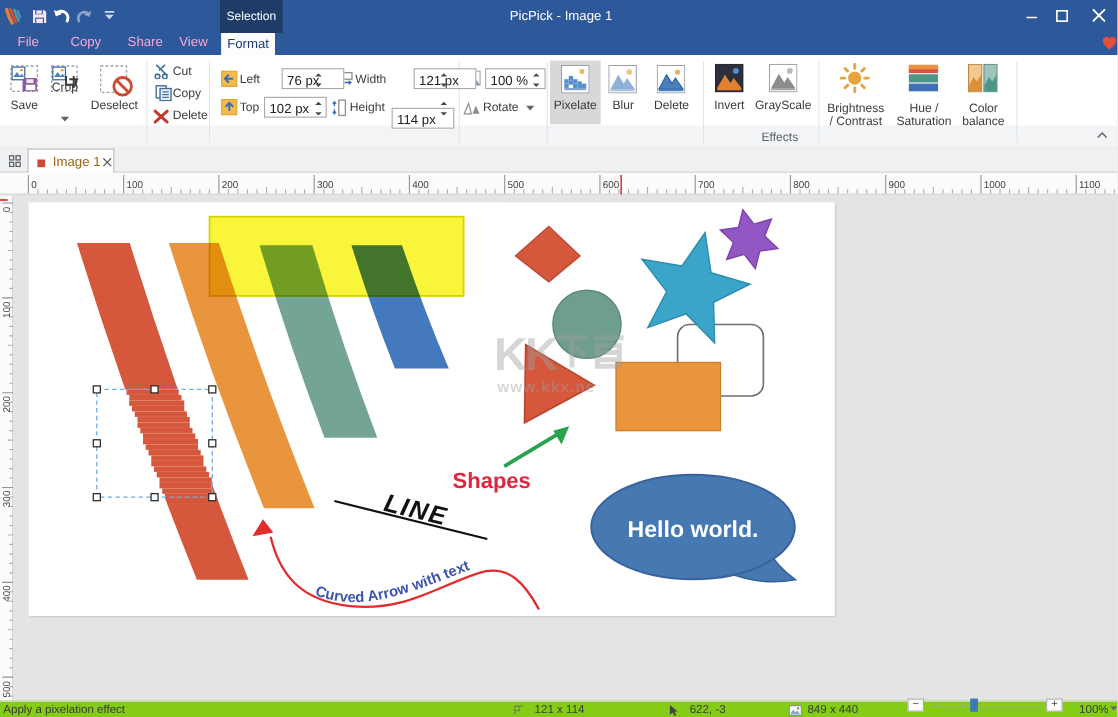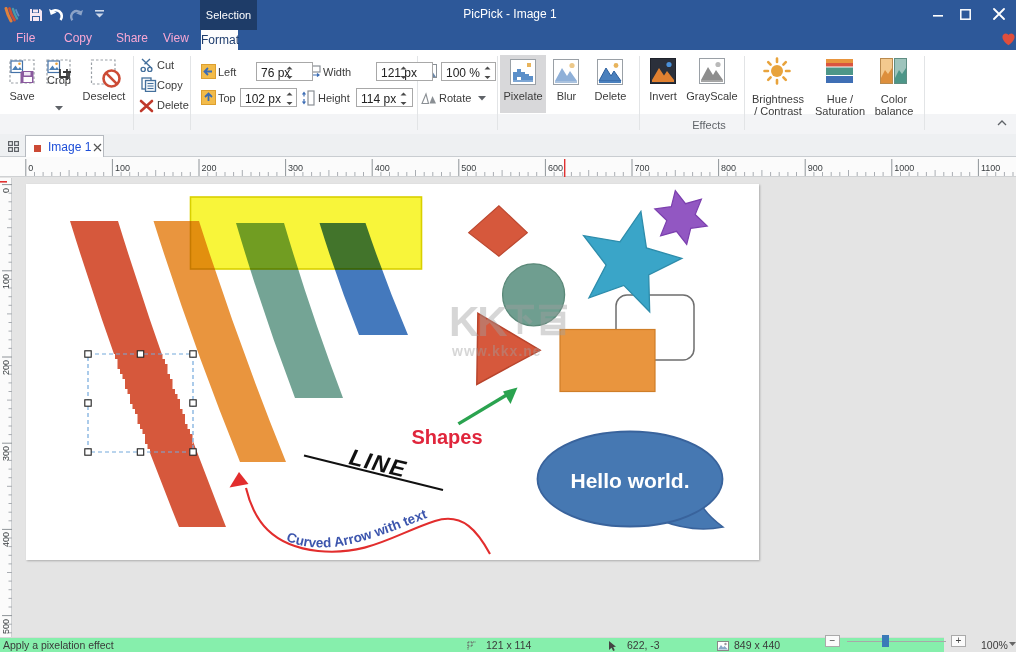--- a/index.html
+++ b/index.html
@@ -1,32 +1,32 @@
 <!DOCTYPE html>
 <html><head><meta charset="utf-8"><style>
 *{margin:0;padding:0;box-sizing:border-box}
 html,body{width:1016px;height:652px;overflow:hidden;font-family:"Liberation Sans",sans-serif;background:#e4e4e4}
 .abs{position:absolute}
 #app{position:relative;width:1016px;height:652px}
 #titlebar{position:absolute;left:0;top:0;width:1016px;height:50px;background:#2d5899}
 #seltab{position:absolute;left:200px;top:0;width:57px;height:30px;background:#1e3c68;color:#fff;font-size:11px;text-align:center;line-height:31px}
 #wtitle{position:absolute;left:410px;top:0;width:200px;height:29px;color:#fff;font-size:12px;text-align:center;line-height:29px}
 .menu{position:absolute;top:31px;height:19px;color:#f9a8d4;font-size:12px}
-#fmttab{position:absolute;left:201px;top:30px;width:37px;height:20px;background:#fcfcfd;color:#1e3c6d;font-size:12px;line-height:21px}
+#fmttab{position:absolute;left:201px;top:30px;width:49px;height:20px;background:#fcfcfd;color:#1e3c6d;font-size:12px;text-align:center;line-height:21px}
 #ribbon{position:absolute;left:0;top:50px;width:1016px;height:84px;background:#fff;border-bottom:1px solid #d0d2d4}
 .vsep{position:absolute;top:6px;height:74px;width:1px;background:#e2e4e6}
 .rlabel{position:absolute;font-size:11px;color:#3b3b3b;text-align:center;white-space:nowrap}
 .sbox{position:absolute;width:57px;height:19px;border:1px solid #a8a8a8;background:#fff;font-size:12px;color:#222;padding:2.5px 0 0 4px}
 #tabbar{position:absolute;left:0;top:134px;width:1016px;height:23px;background:#eef0f2;border-bottom:1px solid #c9cdd1}
 #doctab{position:absolute;left:25px;top:135px;width:79px;height:23px;background:#fff;border:1px solid #b6bac0;border-bottom:none}
 #hruler{position:absolute;left:0;top:157px;width:1016px;height:20px;background:#fbfbfb;border-bottom:1px solid #cfd1d3}
 #mainarea{position:absolute;left:0;top:178px;width:1016px;height:459px;background:#e4e4e4}
 #vruler{position:absolute;left:0;top:178px;width:12px;height:459px;background:#fbfbfb;border-right:1px solid #cfd1d3}
 #canvas{position:absolute;left:26px;top:184px;width:733px;height:376px;background:#fff;box-shadow:1px 1px 2px rgba(0,0,0,.25)}
-#statusbar{position:absolute;left:0;top:637px;width:944px;height:15px;background:#86efac;border-top:1px solid #d9d9d9;font-size:10.5px;color:#3a3a3a}
+#statusbar{position:absolute;left:0;top:637px;width:1016px;height:15px;background:#84cc16;border-top:1px solid #d9d9d9;font-size:10.5px;color:#3a3a3a}
 .st{position:absolute;top:1px;white-space:nowrap}
 </style></head><body>
 <div id="app">
 <div id="mainarea"></div>
 <div id="titlebar">
 <svg class="abs" style="left:4px;top:7px" width="16" height="16" viewBox="0 0 16 16">
         <g stroke-linecap="round" fill="none">
           <path d="M2,1.5 Q3.5,8 7,14" stroke="#e0823c" stroke-width="3"></path>
           <path d="M5.5,1.5 Q7,7.5 10.5,13" stroke="#cc4f35" stroke-width="2.8"></path>
           <path d="M9,2 Q10.5,7 13,11.5" stroke="#4a9aa8" stroke-width="2.4"></path>
@@ -149,21 +149,21 @@
         <rect x="1" y="1" width="7" height="6.5" fill="#c9d6e8"></rect>
         <path d="M1,13 L6,7 9,10.5 11,8.5 14,13 Z" fill="#6b87a8"></path>
       </svg>
 <svg class="abs" style="left:421px;top:42px" width="16" height="13" viewBox="0 0 16 13">
         <path d="M1,11.5 L5,2 L7.5,11.5 Z" fill="none" stroke="#8a8f94" stroke-width="1.1"></path>
         <path d="M8.5,11.5 L11.5,4 L15,11.5 Z" fill="#8a8f94"></path>
       </svg>
 <div class="sbox" style="left:256px;top:12px">76 px</div>
 <div class="sbox" style="left:240px;top:38px">102 px</div>
 <div class="sbox" style="left:376px;top:12px">121 px</div>
-<div class="sbox" style="left:356px;top:38px">114 px</div>
+<div class="sbox" style="left:356px;top:48px">114 px</div>
 <div class="sbox" style="left:441px;top:12px;width:55px">100 %</div>
 <svg class="abs" style="left:478px;top:46px" width="8" height="5" viewBox="0 0 8 5">
         <path d="M0,0 h8 l-4,4.5 z" fill="#5f6368"></path>
       </svg>
 <svg class="abs" style="left:286px;top:16px" width="7" height="14">
         <path d="M3.5,0.5 L6.5,3.5 H0.5 Z" fill="#4a4a4a"></path>
         <path d="M3.5,13 L0.5,10 H6.5 Z" fill="#4a4a4a"></path>
       </svg>
 <svg class="abs" style="left:286px;top:42px" width="7" height="14">
         <path d="M3.5,0.5 L6.5,3.5 H0.5 Z" fill="#4a4a4a"></path>
@@ -264,21 +264,21 @@
         <g fill="none" stroke="#5f6368" stroke-width="1.2">
           <rect x="0.6" y="0.6" width="3.8" height="3.8"></rect>
           <rect x="6.6" y="0.6" width="3.8" height="3.8"></rect>
           <rect x="0.6" y="6.6" width="3.8" height="3.8"></rect>
           <rect x="6.6" y="6.6" width="3.8" height="3.8"></rect>
         </g>
       </svg>
 </div>
 <div id="doctab">
 <div class="abs" style="left:8px;top:9px;width:7px;height:7px;background:#cc4a35"></div>
-<div class="abs" style="left:22px;top:4px;font-size:12px;color:#1d4ed8">Image 1</div>
+<div class="abs" style="left:22px;top:4px;font-size:12px;color:#a16207">Image 1</div>
 <svg class="abs" style="left:67px;top:7px" width="9" height="9" viewBox="0 0 9 9">
         <path d="M1,1 L8,8 M8,1 L1,8" stroke="#555" stroke-width="1.2"></path>
       </svg>
 </div>
 <div id="hruler">
       <svg width="1016" height="20" style="position:absolute;left:0;top:0">
 <path d="M34.5,15 V19 M43.1,15 V19 M51.8,15 V19 M60.4,15 V19 M69.1,13 V19 M77.8,15 V19 M86.4,15 V19 M95.1,15 V19 M103.7,15 V19 M121.1,15 V19 M129.7,15 V19 M138.4,15 V19 M147.0,15 V19 M155.7,13 V19 M164.4,15 V19 M173.0,15 V19 M181.7,15 V19 M190.3,15 V19 M207.7,15 V19 M216.3,15 V19 M225.0,15 V19 M233.6,15 V19 M242.3,13 V19 M251.0,15 V19 M259.6,15 V19 M268.3,15 V19 M276.9,15 V19 M294.3,15 V19 M302.9,15 V19 M311.6,15 V19 M320.2,15 V19 M328.9,13 V19 M337.6,15 V19 M346.2,15 V19 M354.9,15 V19 M363.5,15 V19 M380.9,15 V19 M389.5,15 V19 M398.2,15 V19 M406.8,15 V19 M415.5,13 V19 M424.2,15 V19 M432.8,15 V19 M441.5,15 V19 M450.1,15 V19 M467.5,15 V19 M476.1,15 V19 M484.8,15 V19 M493.4,15 V19 M502.1,13 V19 M510.8,15 V19 M519.4,15 V19 M528.1,15 V19 M536.7,15 V19 M554.1,15 V19 M562.7,15 V19 M571.4,15 V19 M580.0,15 V19 M588.7,13 V19 M597.4,15 V19 M606.0,15 V19 M614.7,15 V19 M623.3,15 V19 M640.7,15 V19 M649.3,15 V19 M658.0,15 V19 M666.6,15 V19 M675.3,13 V19 M684.0,15 V19 M692.6,15 V19 M701.3,15 V19 M709.9,15 V19 M727.3,15 V19 M735.9,15 V19 M744.6,15 V19 M753.2,15 V19 M761.9,13 V19 M770.6,15 V19 M779.2,15 V19 M787.9,15 V19 M796.5,15 V19 M813.9,15 V19 M822.5,15 V19 M831.2,15 V19 M839.8,15 V19 M848.5,13 V19 M857.2,15 V19 M865.8,15 V19 M874.5,15 V19 M883.1,15 V19 M900.5,15 V19 M909.1,15 V19 M917.8,15 V19 M926.4,15 V19 M935.1,13 V19 M943.8,15 V19 M952.4,15 V19 M961.1,15 V19 M969.7,15 V19 M987.1,15 V19 M995.7,15 V19 M1004.4,15 V19 M1013.0,15 V19" stroke="#a9adb2" stroke-width="1"></path>
 <path d="M25.8,2 V19 M112.4,2 V19 M199.0,2 V19 M285.6,2 V19 M372.2,2 V19 M458.8,2 V19 M545.4,2 V19 M632.0,2 V19 M718.6,2 V19 M805.2,2 V19 M891.8,2 V19 M978.4,2 V19" stroke="#8f9499" stroke-width="1"></path>
 <text x="28.3" y="14" font-size="9" fill="#3c4043">0</text>
         <text x="114.9" y="14" font-size="9" fill="#3c4043">100</text>

